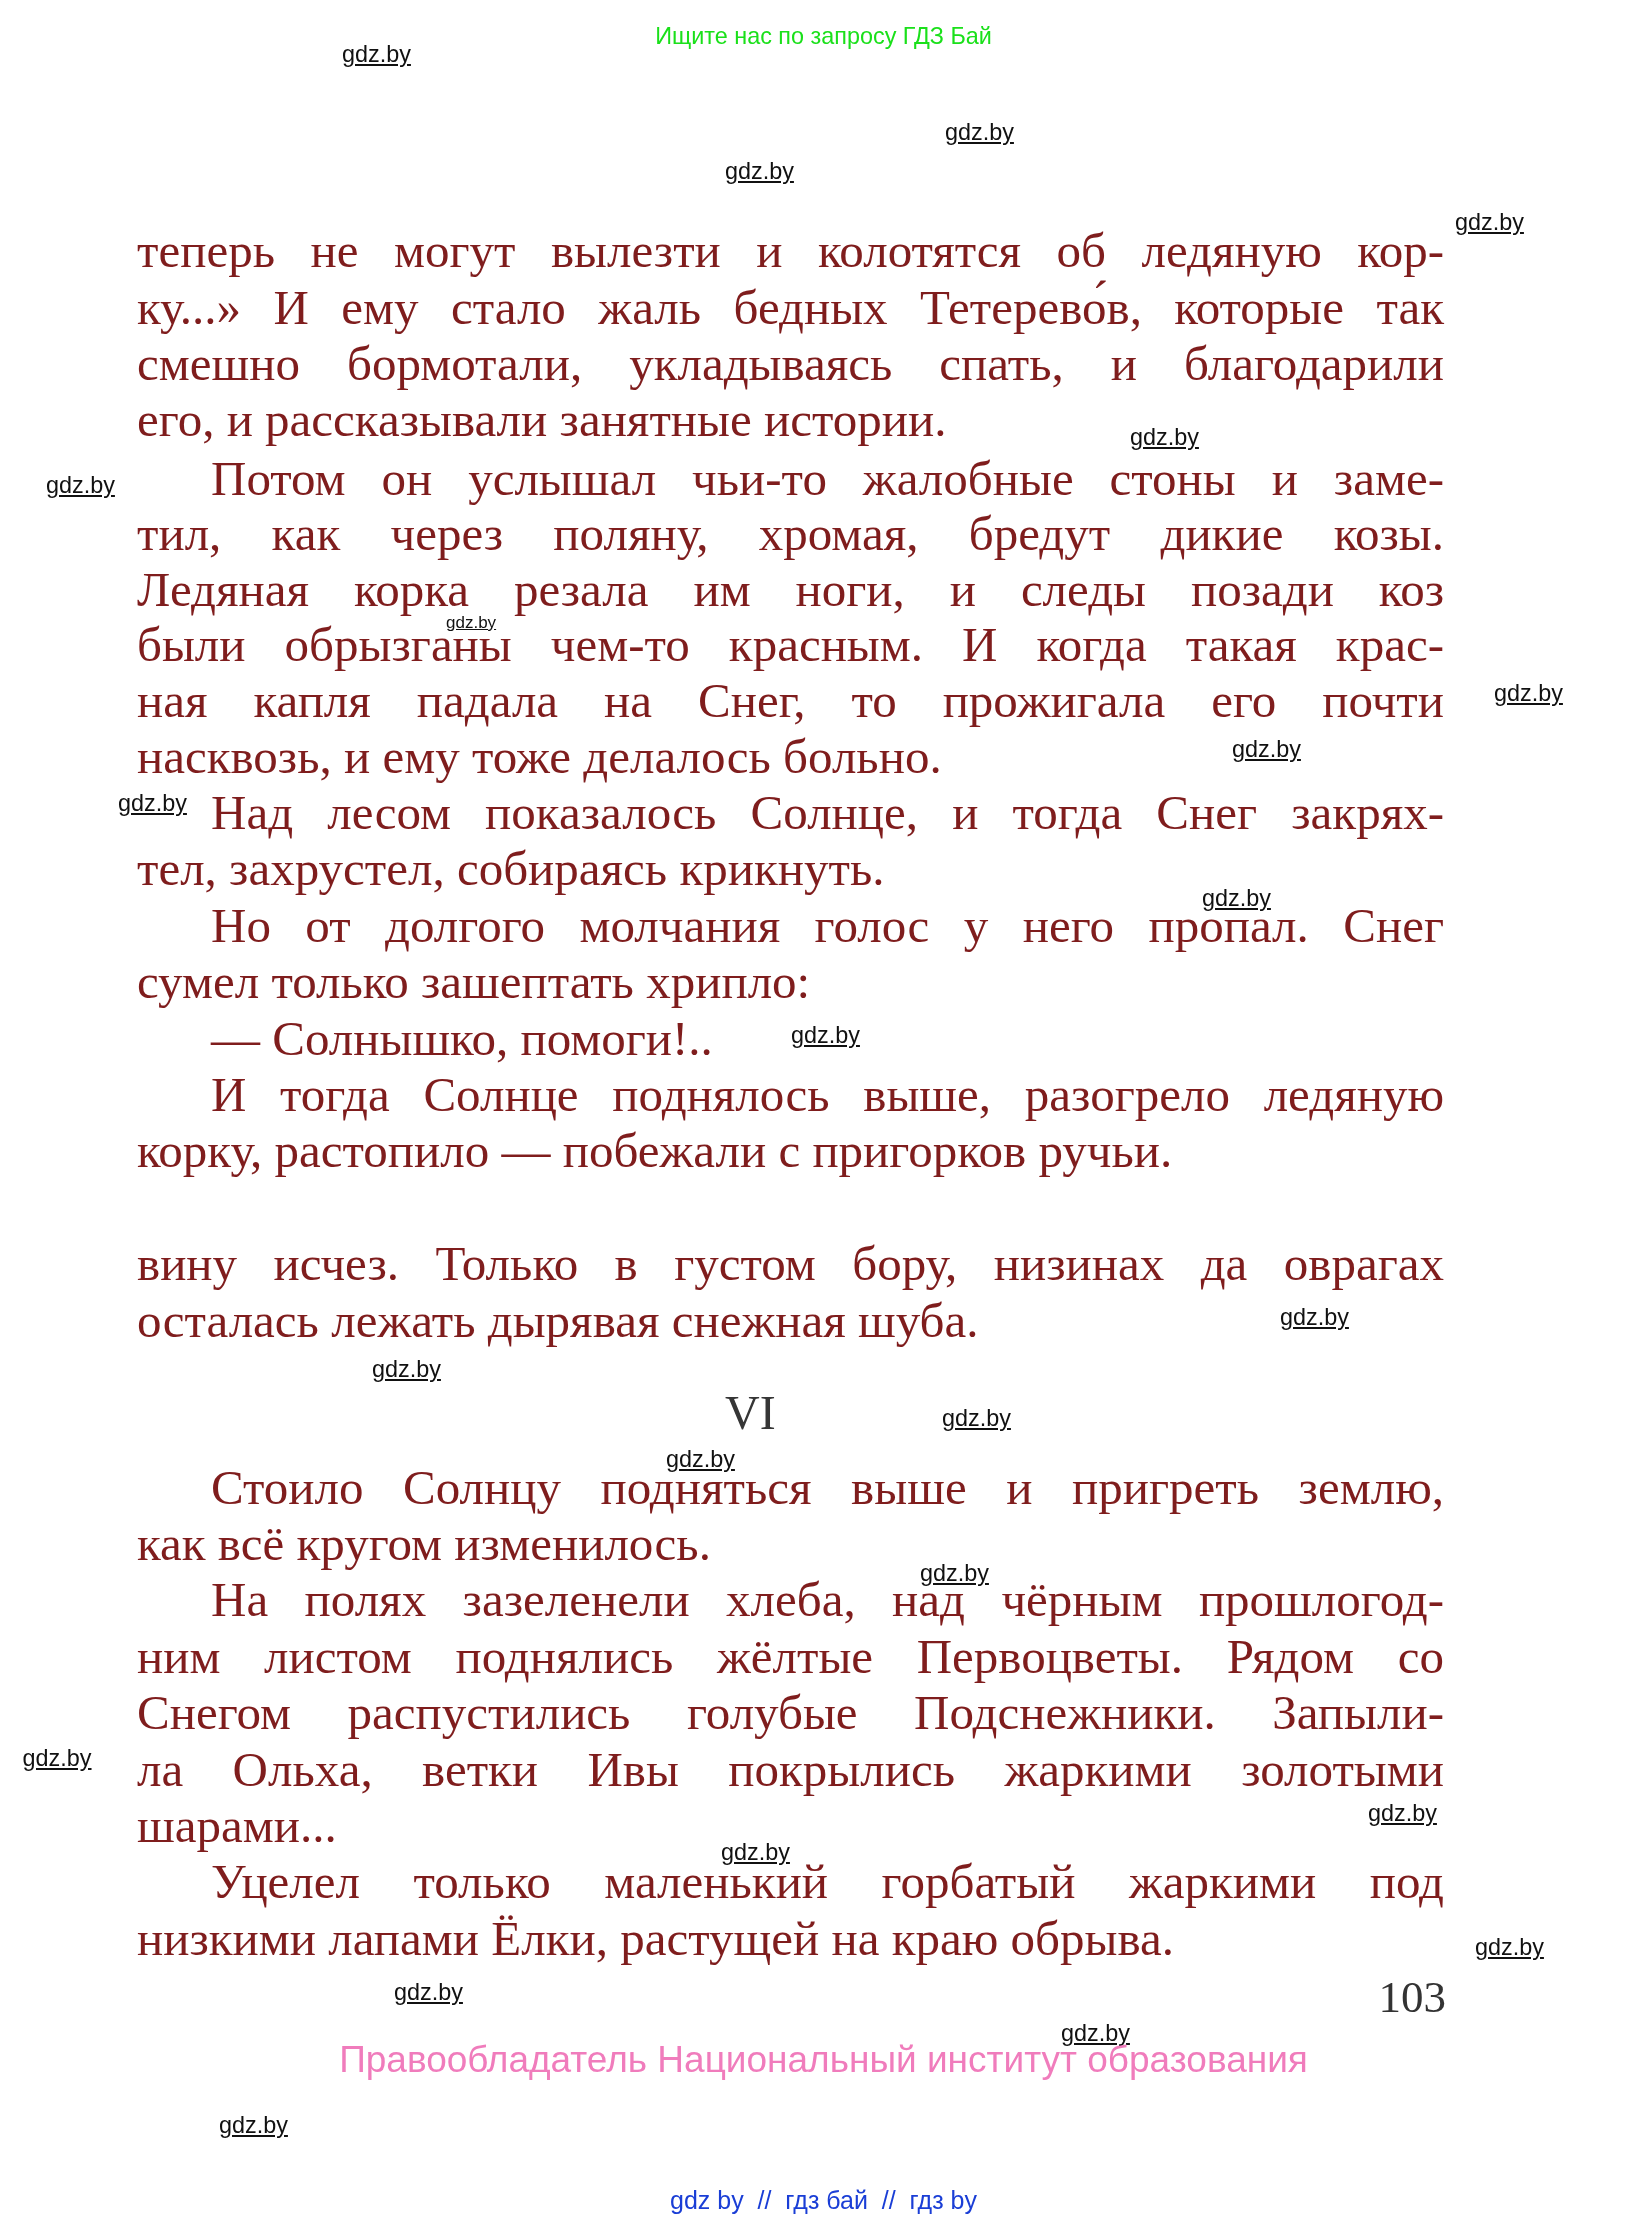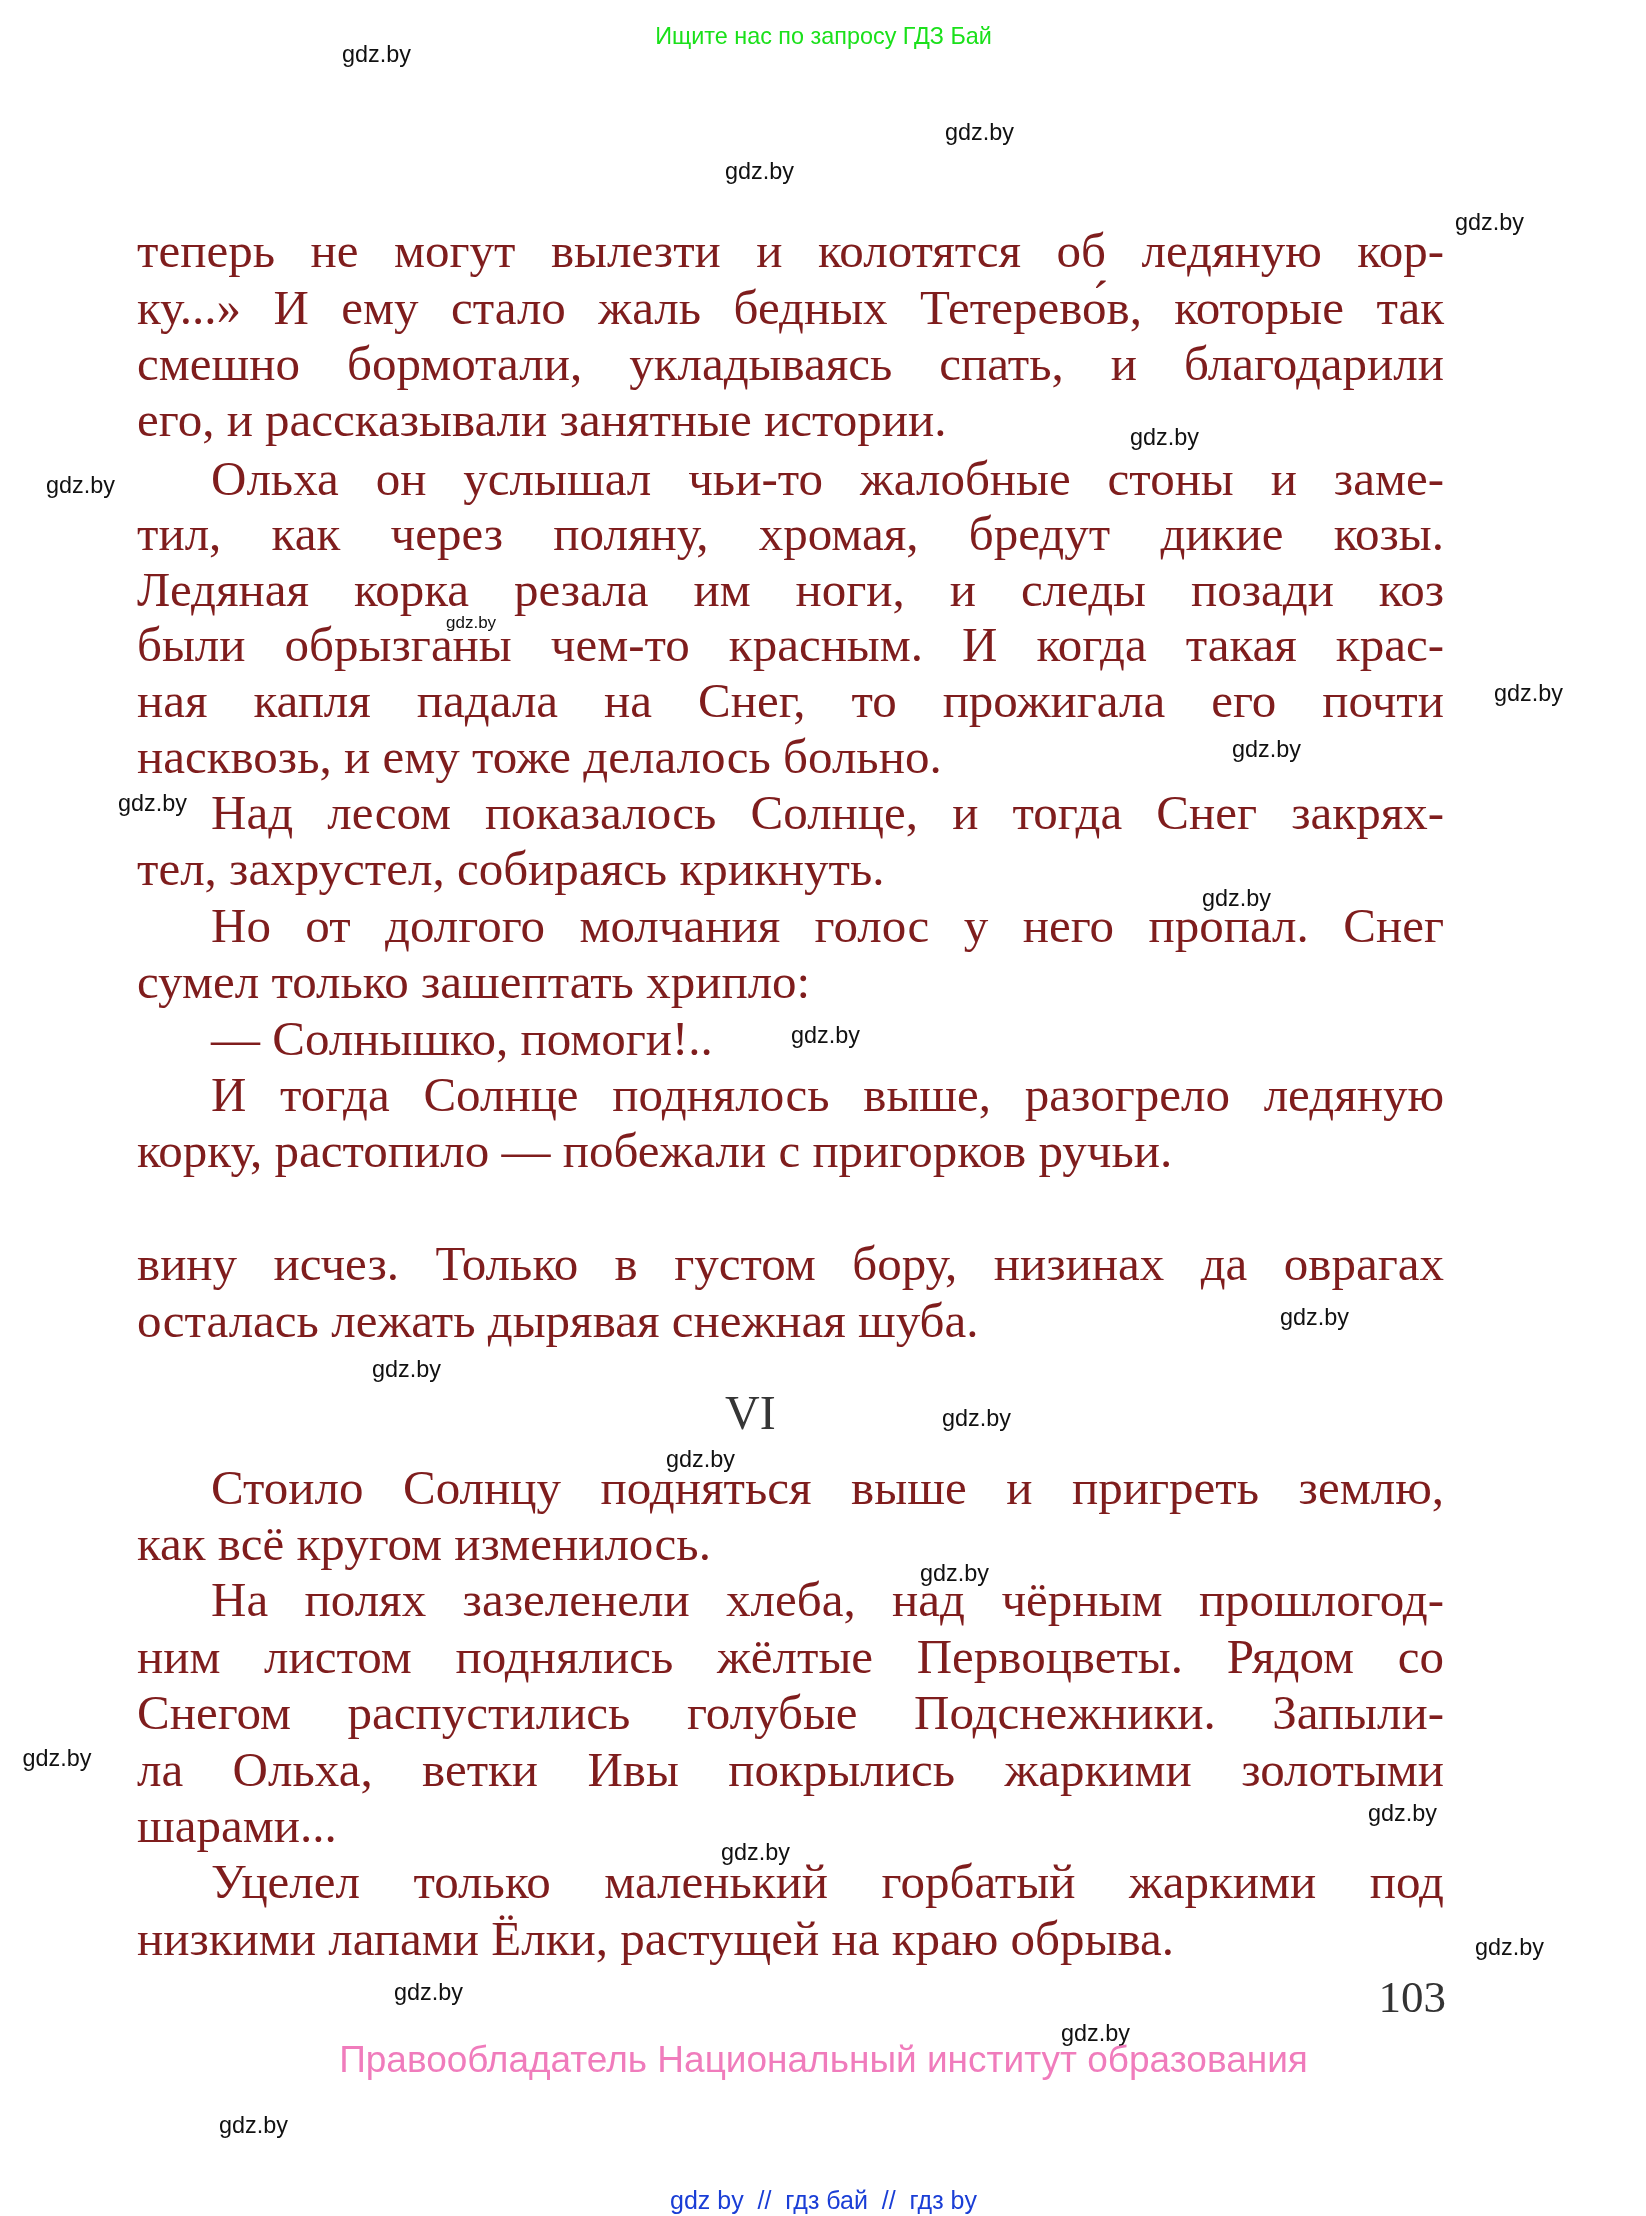--- a/index.html
+++ b/index.html
@@ -24,21 +24,21 @@
     font-family: "Liberation Serif", serif; font-size: 48px; color: #363636;
     line-height: 56px;
   }
   .page-number {
     position: absolute; left: 1362px; width: 84px; text-align: right;
     font-family: "Liberation Serif", serif; font-size: 45px; color: #333333;
     line-height: 48px;
   }
   .wm {
     position: absolute; font-family: "Liberation Sans", sans-serif;
-    font-size: 23.4px; color: #111111; line-height: 26px; white-space: nowrap;
+    font-size: 23.4px; color: #111111; line-height: 26px; white-space: nowrap; text-decoration: underline;
   }
   .wm.small { font-size: 17px; line-height: 19.3px; }
   .copyright {
     position: absolute; left: 0; width: 1647px; top: 2037px; text-align: center;
     font-family: "Liberation Sans", sans-serif; font-size: 37px; color: #f07cbc;
     line-height: 45px;
   }
   .bottom-links {
     position: absolute; left: 0; width: 1647px; top: 2187px; text-align: center;
     font-family: "Liberation Sans", sans-serif; font-size: 25px; color: #1a3ed6;
@@ -49,21 +49,21 @@
 <body>
 
 <div class="page">
 
   <div class="top-banner">Ищите нас по запросу ГДЗ Бай</div>
 
   <div class="line" style="top:223px">теперь не могут вылезти и колотятся об ледяную кор-</div>
   <div class="line" style="top:280px">ку...» И ему стало жаль бедных Тетерево́в, которые так</div>
   <div class="line last" style="top:392px">его, и рассказывали занятные истории.</div>
   <div class="line" style="top:336px">смешно бормотали, укладываясь спать, и благодарили</div>
-  <div class="line indent" style="top:451px">Ольха он услышал чьи-то жалобные стоны и заме-</div>
+  <div class="line indent" style="top:451px">Потом он услышал чьи-то жалобные стоны и заме-</div>
   <div class="line" style="top:506px">тил, как через поляну, хромая, бредут дикие козы.</div>
   <div class="line" style="top:562px">Ледяная корка резала им ноги, и следы позади коз</div>
   <div class="line" style="top:617px">были обрызганы чем-то красным. И когда такая крас-</div>
   <div class="line" style="top:673px">ная капля падала на Снег, то прожигала его почти</div>
   <div class="line last" style="top:729px">насквозь, и ему тоже делалось больно.</div>
   <div class="line indent" style="top:785px">Над лесом показалось Солнце, и тогда Снег закрях-</div>
   <div class="line last" style="top:841px">тел, захрустел, собираясь крикнуть.</div>
   <div class="line indent" style="top:898px">Но от долгого молчания голос у него пропал. Снег</div>
   <div class="line last" style="top:954px">сумел только зашептать хрипло:</div>
   <div class="line indent last" style="top:1011px">— Солнышко, помоги!..</div>

